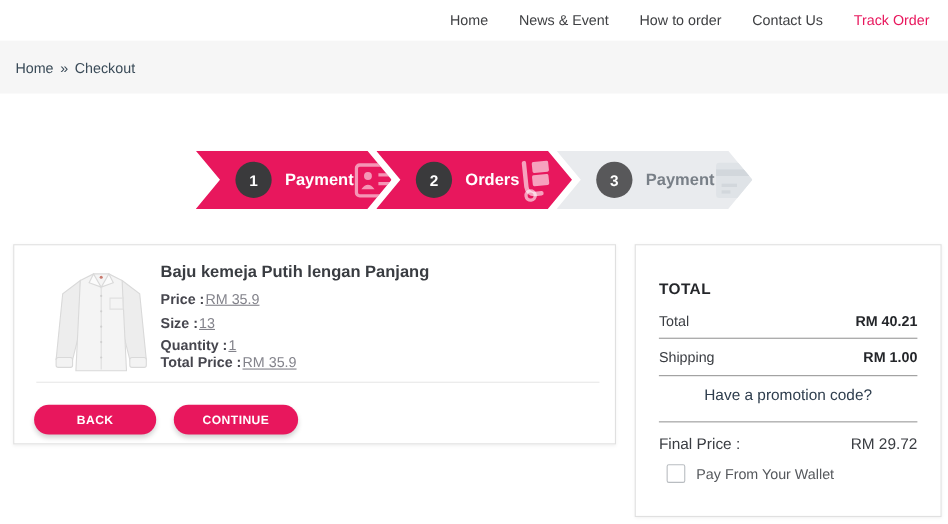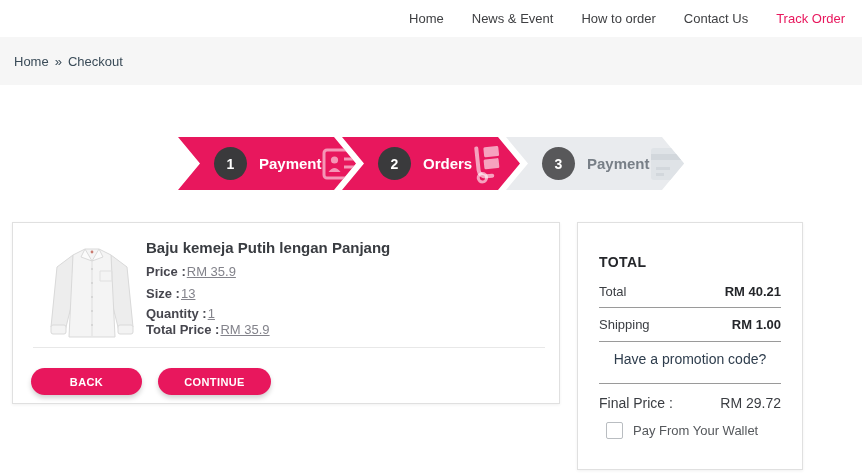--- a/index.html
+++ b/index.html
@@ -82,21 +82,21 @@
   .btn{
     position:absolute;top:145px;height:27px;border:none;border-radius:16px;
     background:var(--primary);color:#fff;font-family:inherit;
     font-size:11px;font-weight:bold;letter-spacing:.4px;cursor:pointer;
     box-shadow:0 3px 5px rgba(0,0,0,.18);
   }
   .btn-back{left:18px;width:111px;}
   .btn-continue{left:145px;width:113px;}
   
   .summary-card{
-    position:absolute;left:577px;top:222px;width:226px;height:248px;
+    position:absolute;left:577px;top:222px;width:279px;height:248px;
     background:#fff;border:1px solid #e0e0e0;box-shadow:0 1px 3px rgba(0,0,0,.06);
   }
   .summary-heading{
     position:absolute;left:21px;top:31px;font-size:14px;font-weight:bold;
     color:#24262a;letter-spacing:.4px;
   }
   .sum-row{position:absolute;left:21px;right:21px;display:flex;justify-content:space-between;}
   .sum-row .lbl{font-size:13px;color:#3a3d42;}
   .sum-row .val{font-size:13px;font-weight:bold;color:#24262a;}
   .row-total{top:61px;}

